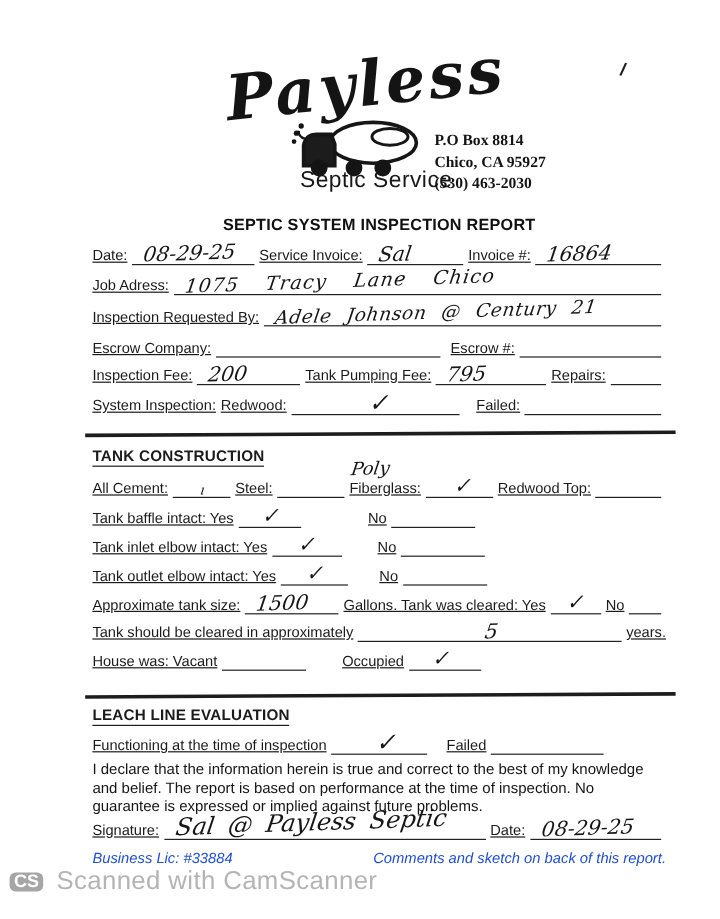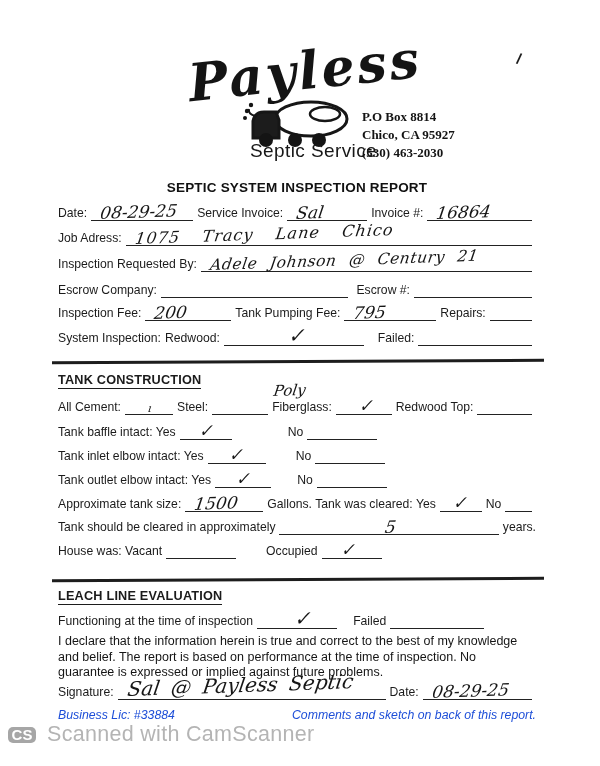--- a/index.html
+++ b/index.html
@@ -20,28 +20,28 @@
     font-size:19px; letter-spacing:0.4px; color:#181818;
   }
   .addr {
     position:absolute; left:362px; top:108px;
     font-family:"Liberation Serif", serif; font-weight:bold;
     font-size:13px; line-height:1.4; color:#141414;
   }
   .stray { position:absolute; left:517px; top:50px; font-size:15px; font-weight:bold; transform:rotate(14deg); }
 
   
-  .content { position:absolute; left:58px; top:0; width:478px; height:546px; }
+  .content { position:absolute; left:77px; top:0; width:478px; height:546px; }
   .title {
     position:absolute; top:180px; left:0; right:0; text-align:center;
     font-weight:bold; font-size:13.5px; letter-spacing:0.2px; color:#111;
   }
   .row {
     position:absolute; left:0; right:0; height:18px;
-    display:flex; align-items:flex-end; font-size:12.2px; white-space:nowrap; color:#1b1b1b;
+    display:flex; align-items:flex-end; font-size:12.2px; white-space:nowrap; color:#1b1b1b;text-decoration:underline;
   }
   .lbl { padding-bottom:1px; flex:0 0 auto; }
   .fill { flex:0 0 auto; border-bottom:1.6px solid #222; height:15px; position:relative; margin:0 4px; }
   .fill.grow { flex:1 1 auto; }
   .hand {
     position:absolute; bottom:-3px; left:8px;
     font-family:"DejaVu Serif", serif; font-style:italic; font-size:15px;
     transform:skewX(-10deg) rotate(-2deg); transform-origin:left bottom;
     color:#161616; white-space:nowrap;
   }

